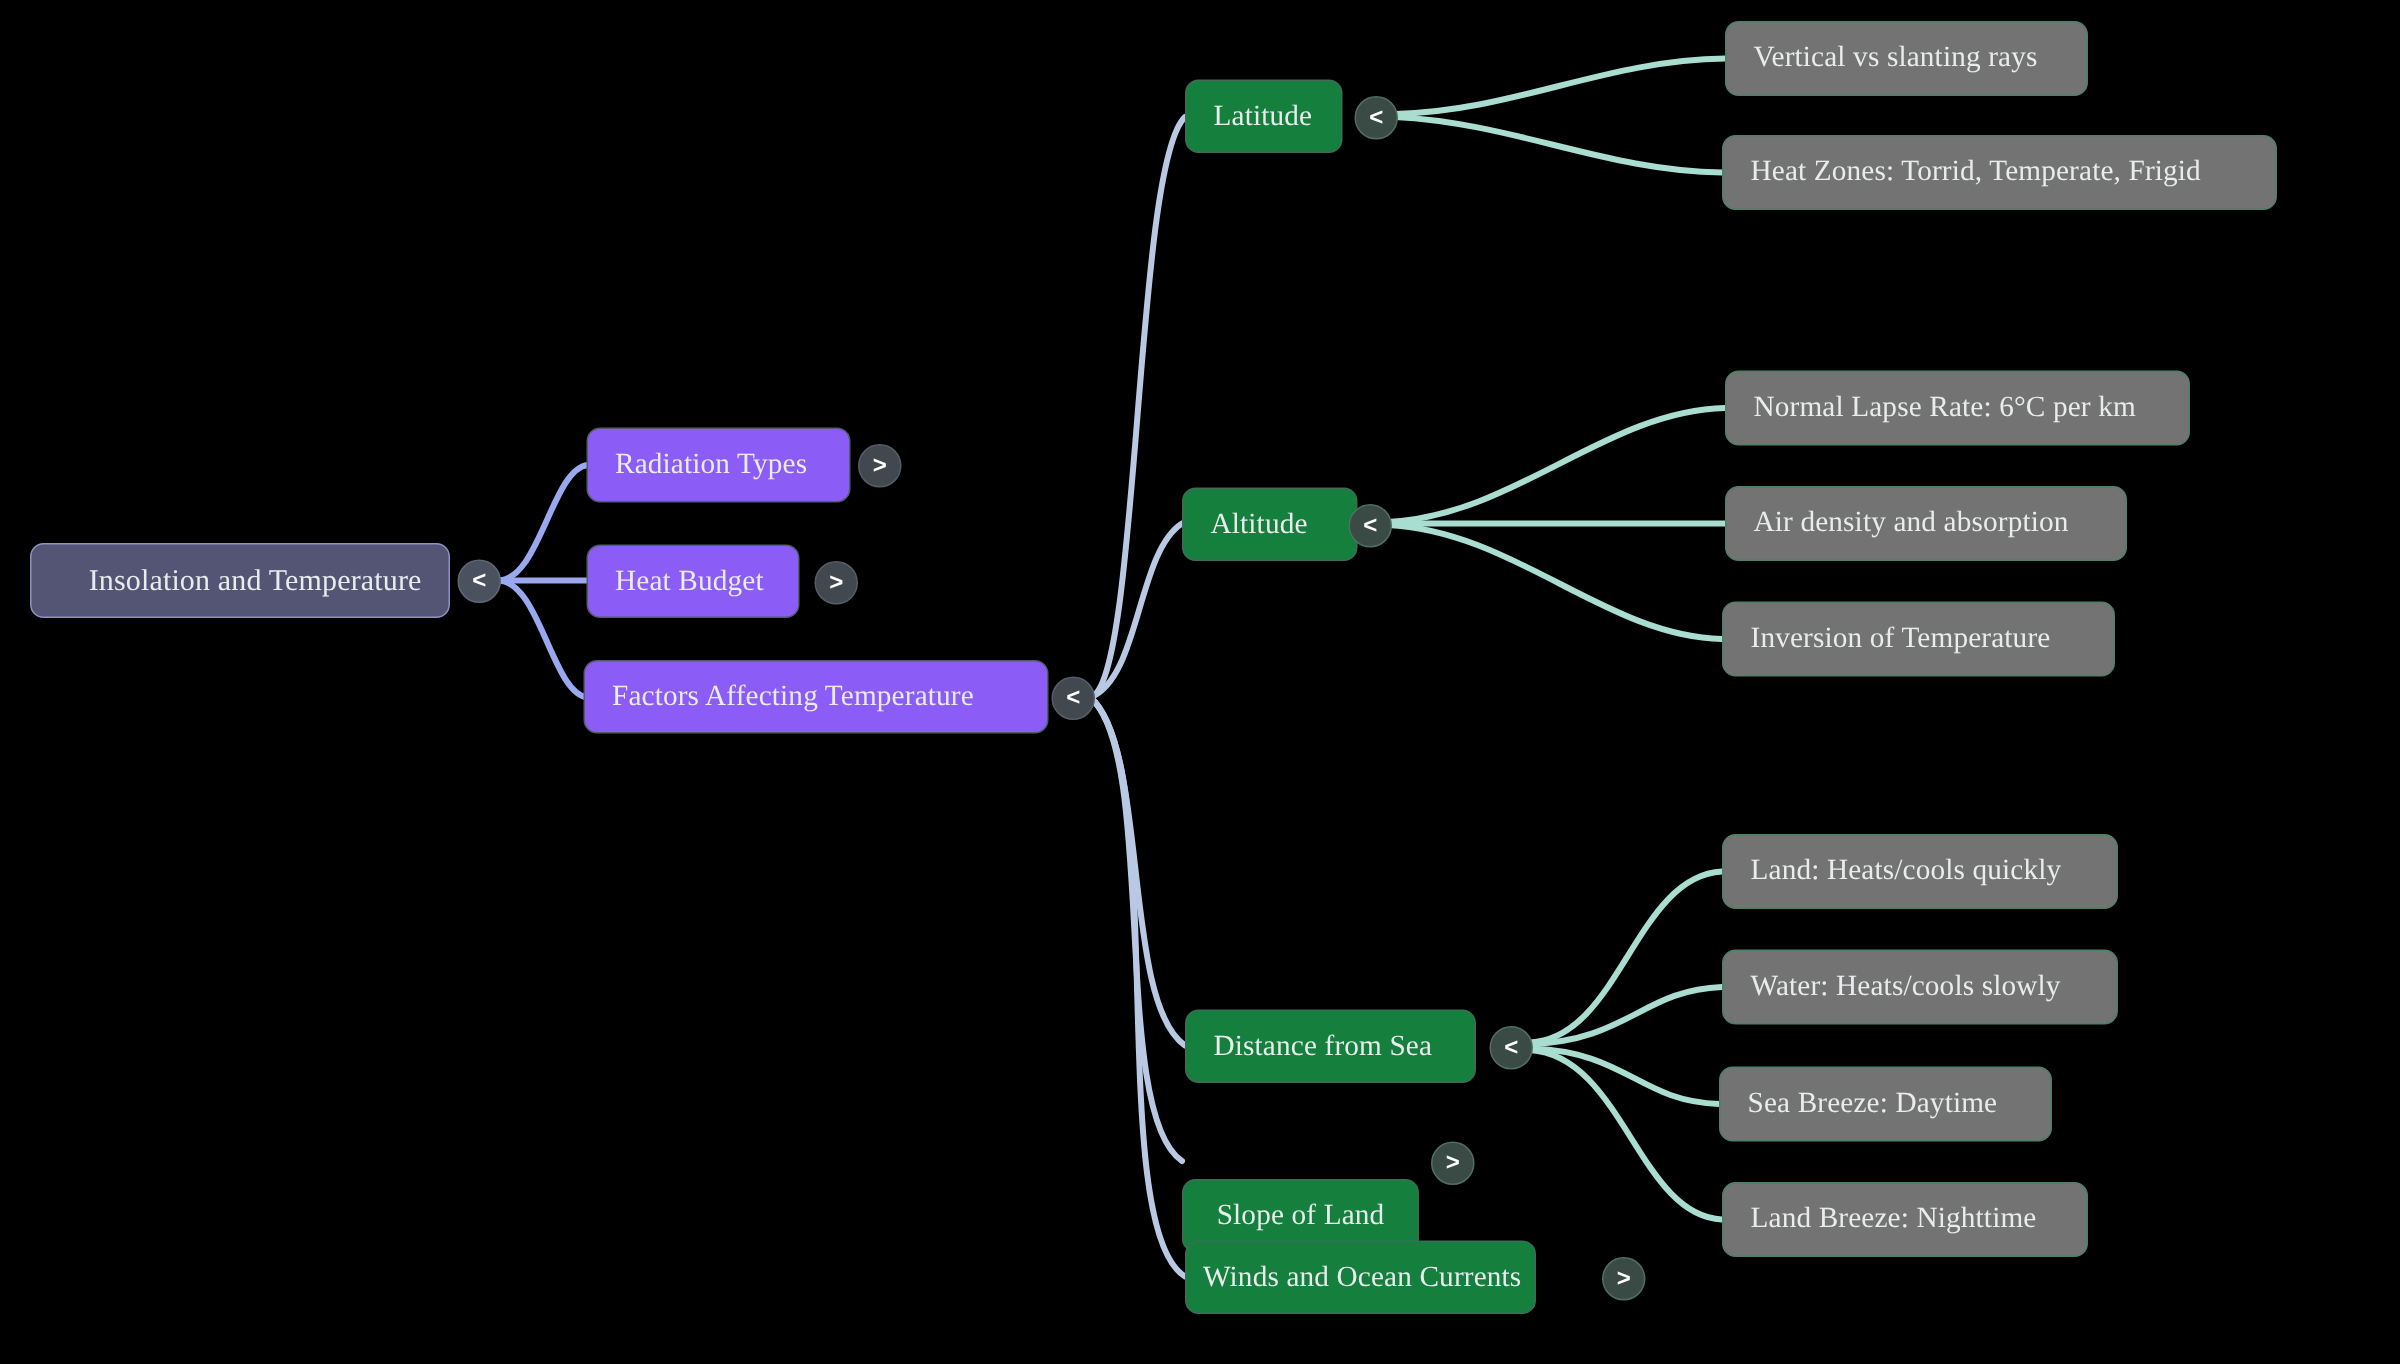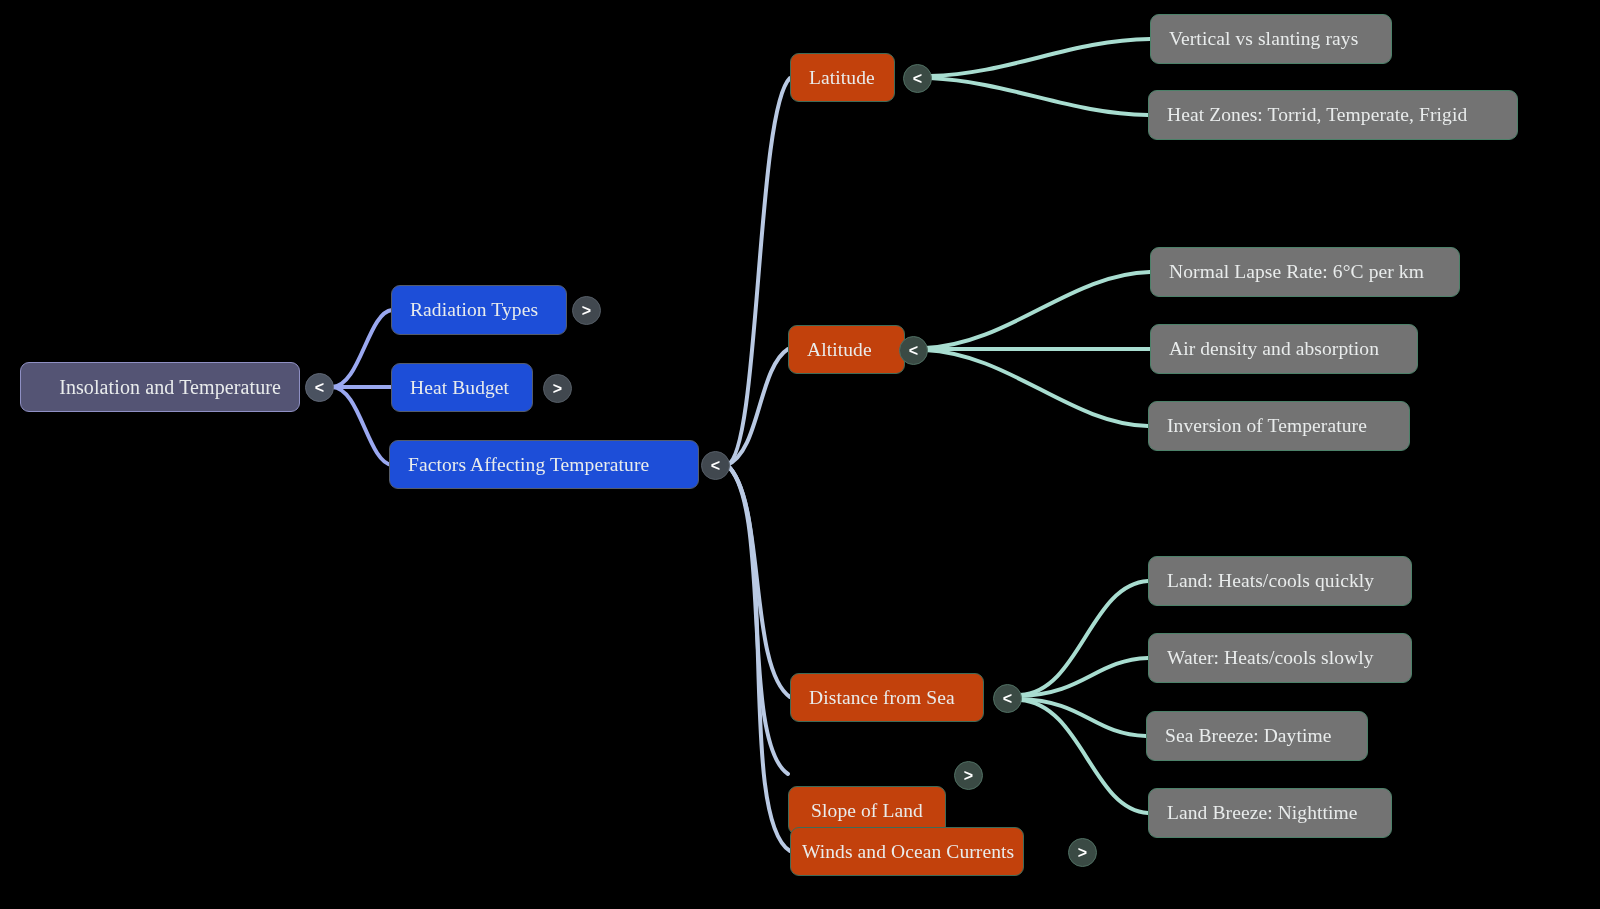--- a/index.html
+++ b/index.html
@@ -36,25 +36,25 @@
     white-space: nowrap;
     letter-spacing: 0.1px;
   }
   .node.root {
     background: #545474;
     border: 1px solid #8f90c4;
     font-size: 20px;
     justify-content: flex-end;
   }
   .node.branch {
-    background: #1d4ed8;
+    background: #8b5cf6;
     border: 1px solid #545c6b;
   }
   .node.green-branch {
-    background: #c2410c;
+    background: #15803d;
     border: 1px solid #3f6b58;
   }
   .node.leaf {
     background: #737373;
     border: 1px solid #4c8169;
   }
   .toggle {
     position: absolute;
     width: 27px;
     height: 27px;

